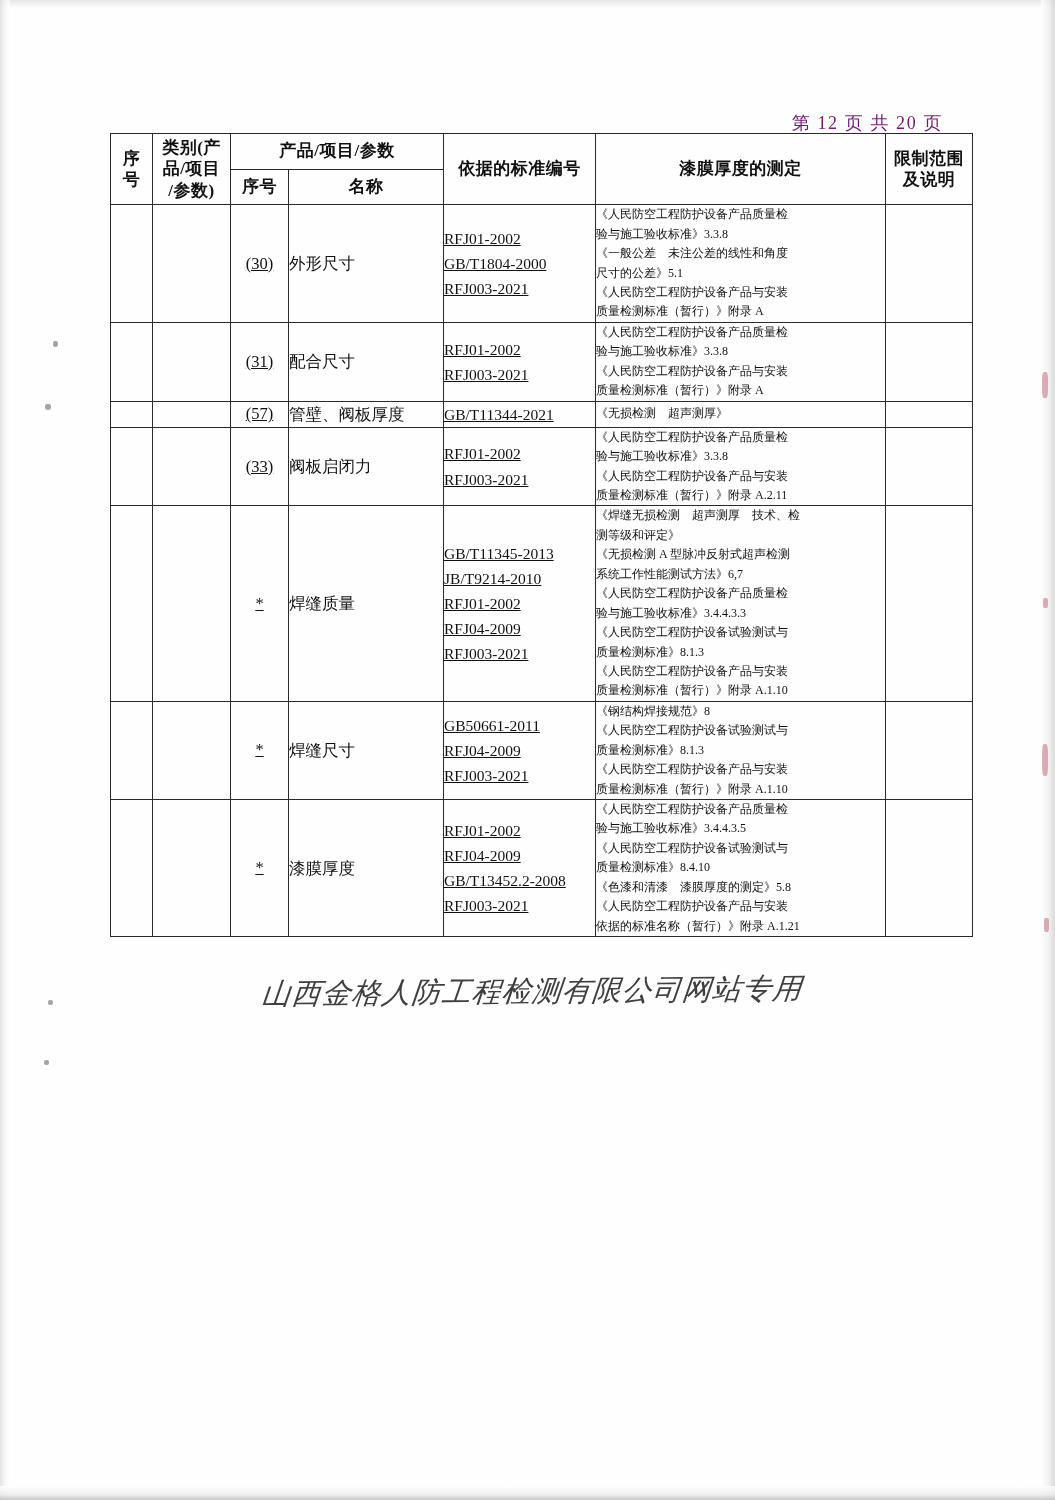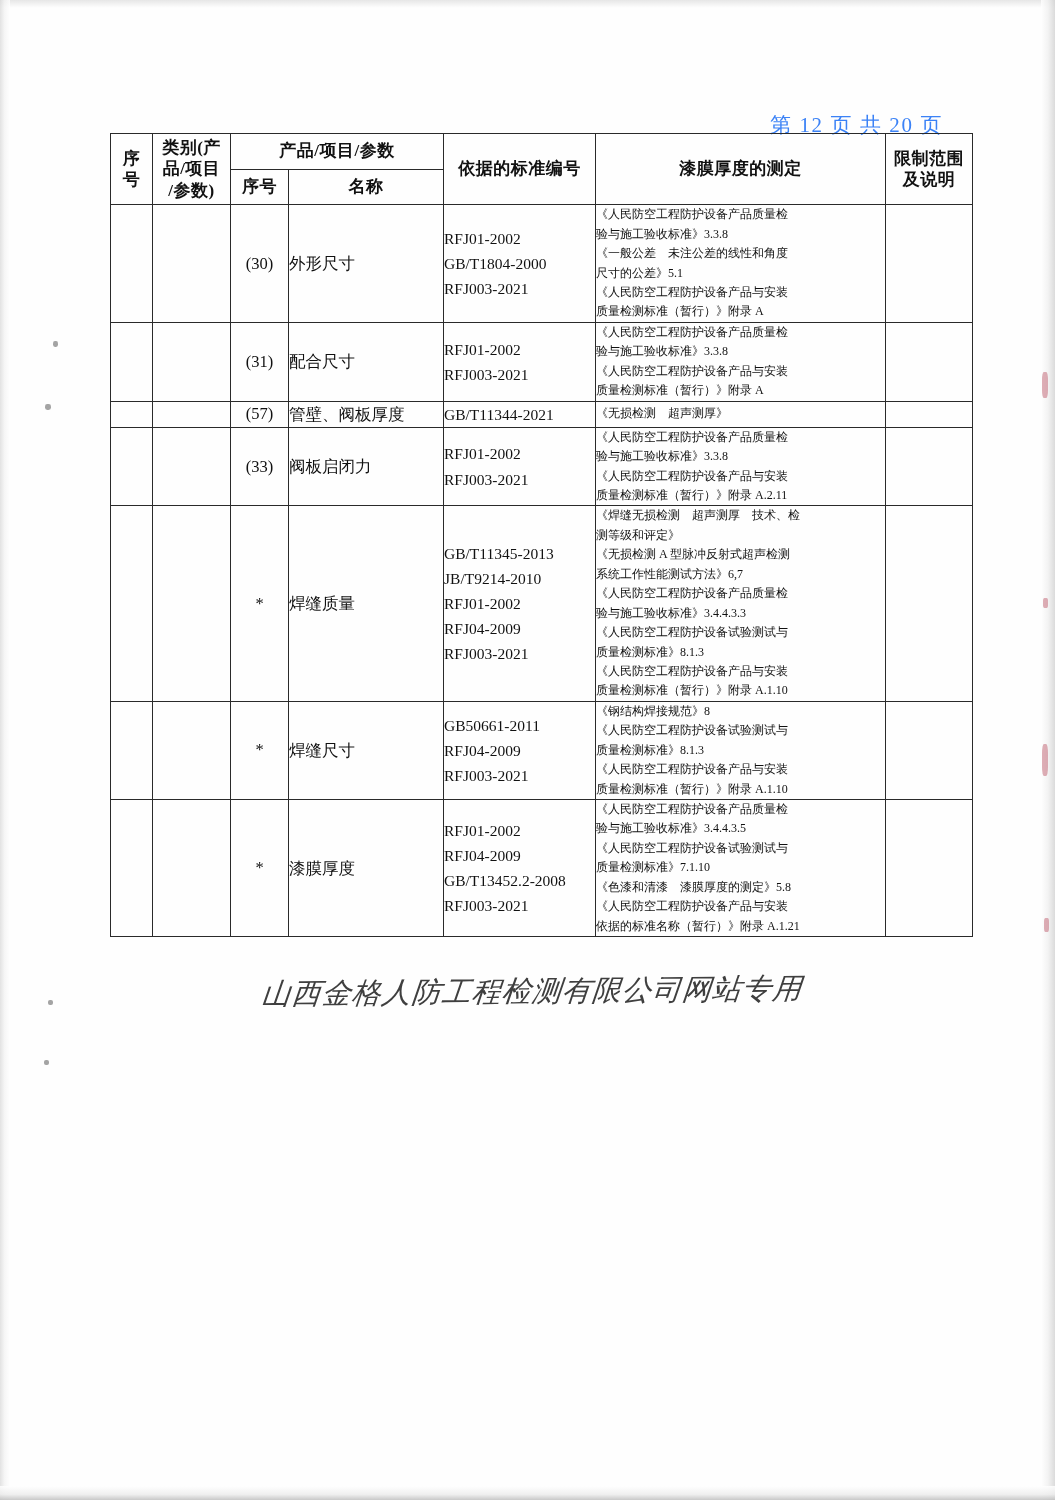--- a/index.html
+++ b/index.html
@@ -44,23 +44,23 @@
     position: absolute; left: 0; bottom: 0; width: 1055px; height: 14px;
     background: linear-gradient(to top, #bfbfbf 0%, #ededed 40%, #ffffff 100%);
     opacity: .85;
   }
 
   
   #page-header {
     position: absolute;
     right: 112px;
     top: 111px;
-    font-size: 21px;
+    font-size: 18px;
     letter-spacing: 1.6px;
-    color: #3b82f6;
+    color: #701a75;
     white-space: nowrap;
   }
 
   
   #cap-table {
     position: absolute;
     left: 110px;
     top: 133px;
     width: 862px;
     border-collapse: collapse;
@@ -95,34 +95,35 @@
   .c-stdname{ width: 290px; }
   .c-limit  { width: 87px; }
 
   
   .cell-seq, .cell-cat, .cell-limit { }
   .cell-pseq {
     text-align: center;
     font-size: 16.5px;
     font-family: "Liberation Serif", serif;
     padding: 4px 0;
+    text-decoration: underline;
   }
   .cell-pname {
     font-size: 16.5px;
     padding: 4px 6px 4px 8px;
     line-height: 1.4;
   }
   .cell-stdno {
     font-size: 15.5px;
     padding: 6px 2px 6px 5px;
     vertical-align: middle;
     line-height: 1.62;
     white-space: nowrap;
   }
-  .cell-stdno .ln { display: block; }
+  .cell-stdno .ln { display: block; text-decoration: underline; }
   .cell-stdname {
     font-size: 12px;
     padding: 6px 3px 6px 6px;
     vertical-align: middle;
     line-height: 1.62;
   }
   .cell-stdname .ln { display: block; }
 
   
   #watermark {
@@ -321,21 +322,21 @@
           <td class="cell-stdno">
             <span class="ln">RFJ01-2002</span>
             <span class="ln">RFJ04-2009</span>
             <span class="ln">GB/T13452.2-2008</span>
             <span class="ln">RFJ003-2021</span>
           </td>
           <td class="cell-stdname">
             <span class="ln">《人民防空工程防护设备产品质量检</span>
             <span class="ln">验与施工验收标准》3.4.4.3.5</span>
             <span class="ln">《人民防空工程防护设备试验测试与</span>
-            <span class="ln">质量检测标准》7.1.10</span>
+            <span class="ln">质量检测标准》8.4.10</span>
             <span class="ln">《色漆和清漆　漆膜厚度的测定》5.8</span>
             <span class="ln">《人民防空工程防护设备产品与安装</span>
             <span class="ln">依据的标准名称（暂行）》附录 A.1.21</span>
           </td>
           <td class="cell-limit"></td>
         </tr>
       </tbody>
   </table>
 
   <div id="watermark">山西金格人防工程检测有限公司网站专用</div>

